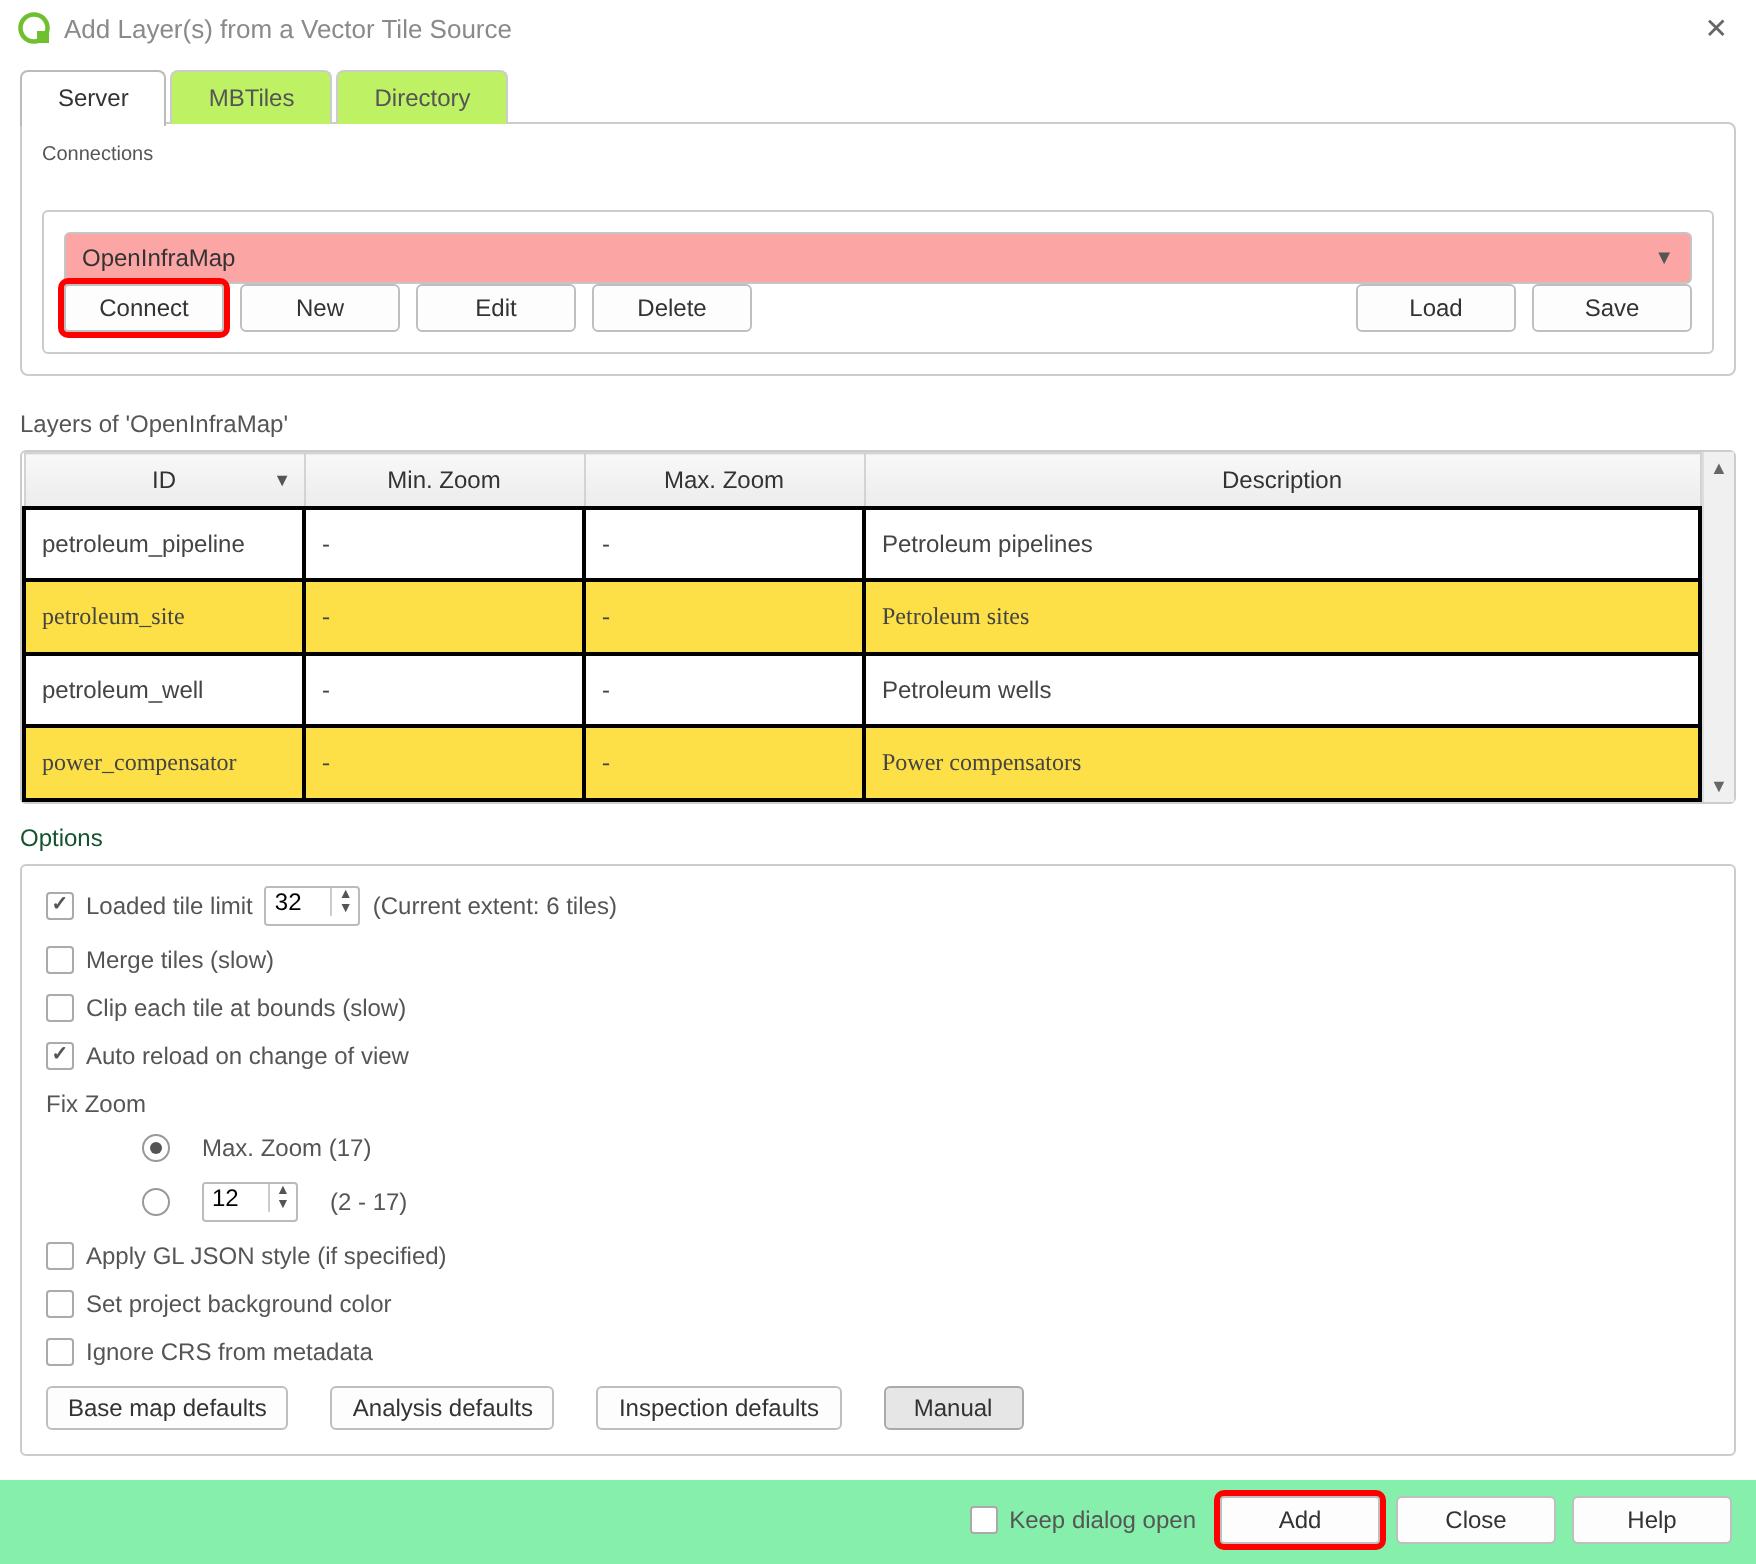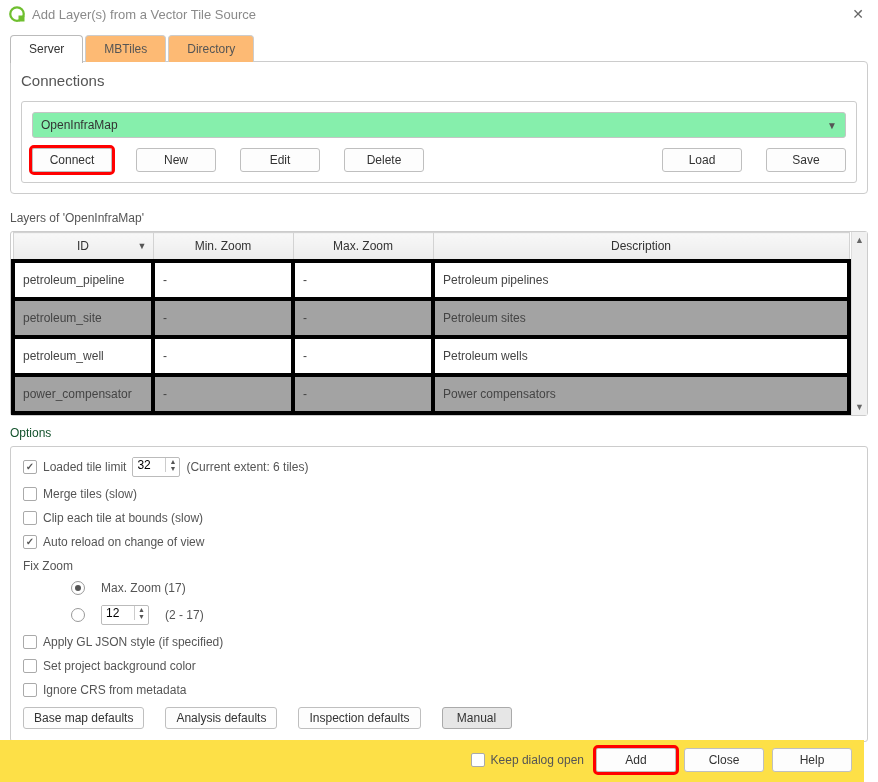--- a/index.html
+++ b/index.html
@@ -31,21 +31,21 @@
   .tabs {
     display: flex;
     align-items: flex-end;
     position: relative;
     z-index: 2;
   }
   .tab {
     padding: 6px 18px;
     border: 1px solid #ccc;
     border-bottom: none;
-    background: #fdba74;
+    background: #bef264;
     border-radius: 4px 4px 0 0;
     margin-right: 2px;
     color: #555;
     font-size: 12px;
     cursor: default;
   }
   .tab.active {
     background: #fff;
     border-color: #bbb;
     color: #333;
@@ -56,40 +56,39 @@
   .panel {
     border: 1px solid #ccc;
     border-radius: 0 4px 4px 4px;
     padding: 10px;
     margin-bottom: 8px;
     position: relative;
     top: -1px;
   }
   .section-label {
     color: #555;
-    font-size: 15px;
-    margin-bottom: 12px;
+    font-size: 10px;
+    margin-bottom: 22px;
   }
   .select {
     width: 100%;
     border: 1px solid #c5c5c5;
     border-radius: 3px;
     padding: 5px 8px;
     display: flex;
     align-items: center;
     justify-content: space-between;
-    background: #86efac;
-    font-size: 12px;
-    margin-bottom: 10px;
+    background: #fca5a5;
+    font-size: 12px;
   }
   .select .caret {
     font-size: 10px;
     color: #555;
   }
-  .btn-row { display: flex; gap: 24px; align-items: center; }
+  .btn-row { display: flex; gap: 8px; align-items: center; }
   .btn {
     min-width: 80px;
     padding: 4px 14px;
     border: 1px solid #bfbfbf;
     border-radius: 3px;
     background: #fdfdfd;
     color: #333;
     font-size: 12px;
     text-align: center;
     cursor: default;
@@ -128,25 +127,25 @@
   }
   .table th .sort-caret {
     position: absolute;
     right: 6px;
     top: 50%;
     transform: translateY(-50%);
     font-size: 9px;
     color: #555;
   }
   .table td {
-    border: 4px solid #000000;
+    border: 2px solid #000000;
     padding: 10px 8px;
     color: #444;
   }
-  .table tr.alt td { background: #a3a3a3; }
+  .table tr.alt td { background: #fde047; font-family: Liberation Serif, serif; }
   .col-id { width: 140px; }
   .col-min { width: 140px; }
   .col-max { width: 140px; }
   .scrollbar {
     position: absolute;
     right: 0;
     top: 0;
     bottom: 0;
     width: 16px;
     background: #f0f0f0;
@@ -239,27 +238,27 @@
     height: 6px;
     background: #555;
     border-radius: 50%;
   }
   .fixzoom-label { color:#555; margin: 0 0 8px 0; }
   .defaults-row { display: flex; gap: 21px; margin-top: 6px; }
   .footer {
     position: absolute;
     bottom: 0;
     left: 0;
-    right: 14px;
+    right: 0;
     padding: 8px 12px 10px;
     display: flex;
     align-items: center;
     justify-content: flex-end;
     gap: 8px;
-    background: #fde047;
+    background: #86efac;
   }
   .footer .chk-row { display:flex; align-items:center; gap:6px; color:#555; margin-right:4px; }
 </style>
 </head>
 <body>
 
 <div class="titlebar">
   <span class="logo">
     <svg viewBox="0 0 24 24" width="18" height="18">
       <circle cx="12" cy="12" r="9" fill="none" stroke="#6fbf2f" stroke-width="3"></circle>

